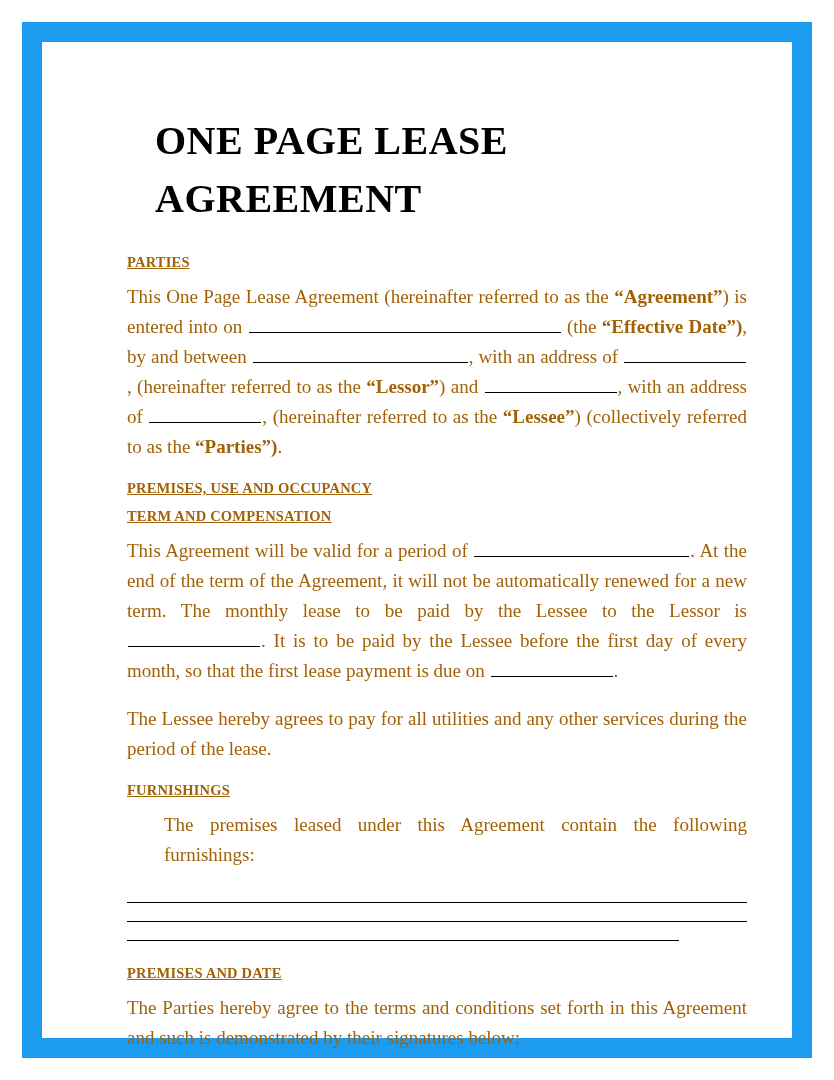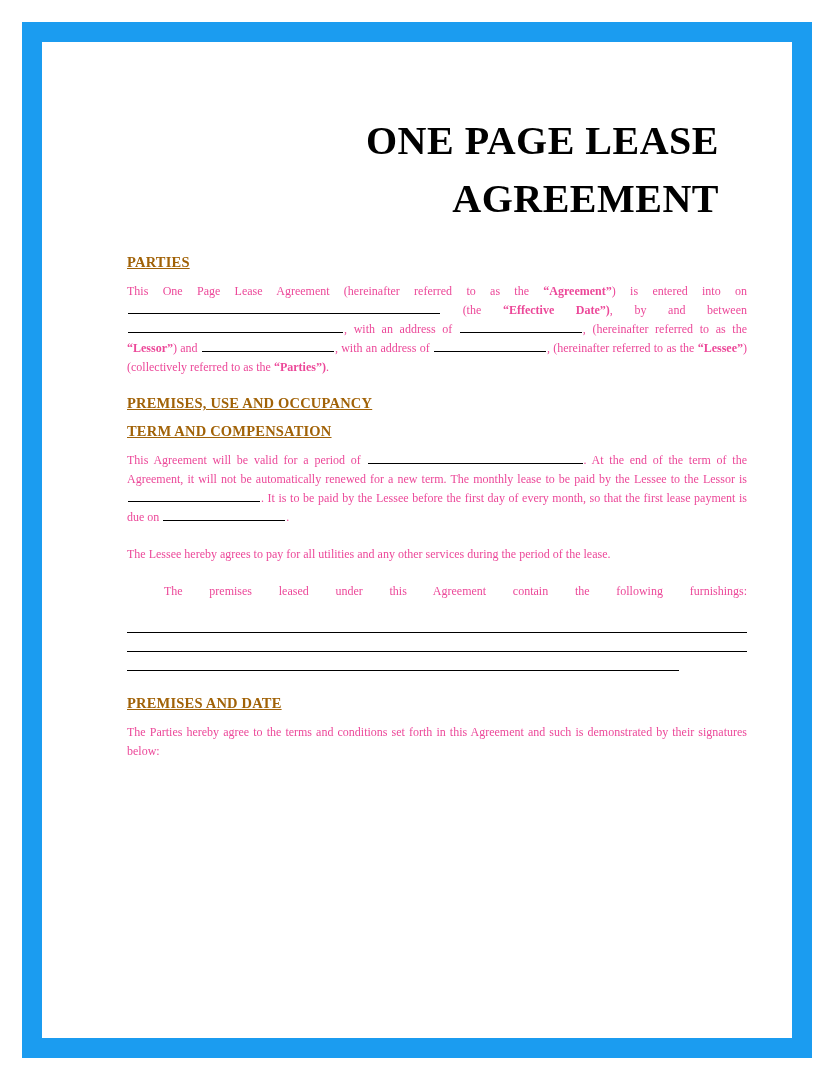--- a/index.html
+++ b/index.html
@@ -33,40 +33,40 @@
   .doc {
     position: absolute;
     left: 85px;
     top: 70px;
     width: 620px;
   }
   .doc-title {
     font-family: "Liberation Serif", serif;
     font-size: 40px;
     font-weight: bold;
-    text-align: right;
+    text-align: left;
     line-height: 1.45;
     letter-spacing: 0.5px;
     color: #000000;
     margin: 0 0 26px 0;
     padding: 0 28px;
   }
   .section-heading {
     font-family: "Liberation Serif", serif;
     font-size: 14.5px;
     font-weight: bold;
     text-decoration: underline;
     color: #a16207;
     margin: 0 0 11px 0;
     letter-spacing: 0.2px;
   }
   .para {
     font-family: "Liberation Serif", serif;
-    font-size: 12px;
-    color: #ec4899;
+    font-size: 19px;
+    color: #a16207;
     line-height: 1.58;
     text-align: justify;
     margin: 0 0 18px 0;
   }
   .para.last {
   }
   .b {
     font-weight: bold;
   }
   .blank {
@@ -112,20 +112,21 @@
       <div class="section-heading">PARTIES</div>
       <p class="para"><span>This One Page Lease Agreement (hereinafter referred to as the </span><span class="b">“Agreement”</span><span>) is entered into on </span><span class="blank w-310"></span> <span>(the </span><span class="b">“Effective Date”)</span><span>, by and between </span><span class="blank w-215"></span><span>, with an address of </span><span class="blank w-120"></span><span>, (hereinafter referred to as the </span><span class="b">“Lessor”</span><span>) and </span><span class="blank w-130"></span><span>, with an address of </span><span class="blank w-110"></span><span>, (hereinafter referred to as the </span><span class="b">“Lessee”</span><span>) (collectively referred to as the </span><span class="b">“Parties”)</span><span>.</span></p>
 
       <div class="section-heading">PREMISES, USE AND OCCUPANCY</div>
 
       <div class="section-heading">TERM AND COMPENSATION</div>
       <p class="para"><span>This Agreement will be valid for a period of </span><span class="blank w-215"></span><span>. At the end of the term of the Agreement, it will not be automatically renewed for a new term. The monthly lease to be paid by the Lessee to the Lessor is </span><span class="blank w-130"></span><span>. It is to be paid by the Lessee before the first day of every month, so that the first lease payment is due on </span><span class="blank w-120"></span><span>.</span></p>
 
       <p class="para">The Lessee hereby agrees to pay for all utilities and any other services during the period of the lease.</p>
 
+      <div class="section-heading">FURNISHINGS</div>
       <p class="para para-tight justify-spread">The premises leased under this Agreement contain the following furnishings:</p>
       <div class="fill-lines">
         <div class="fill-line"></div>
         <div class="fill-line"></div>
         <div class="fill-line short"></div>
       </div>
 
       <div class="section-heading">PREMISES AND DATE</div>
       <p class="para last">The Parties hereby agree to the terms and conditions set forth in this Agreement and such is demonstrated by their signatures below:</p>
 

